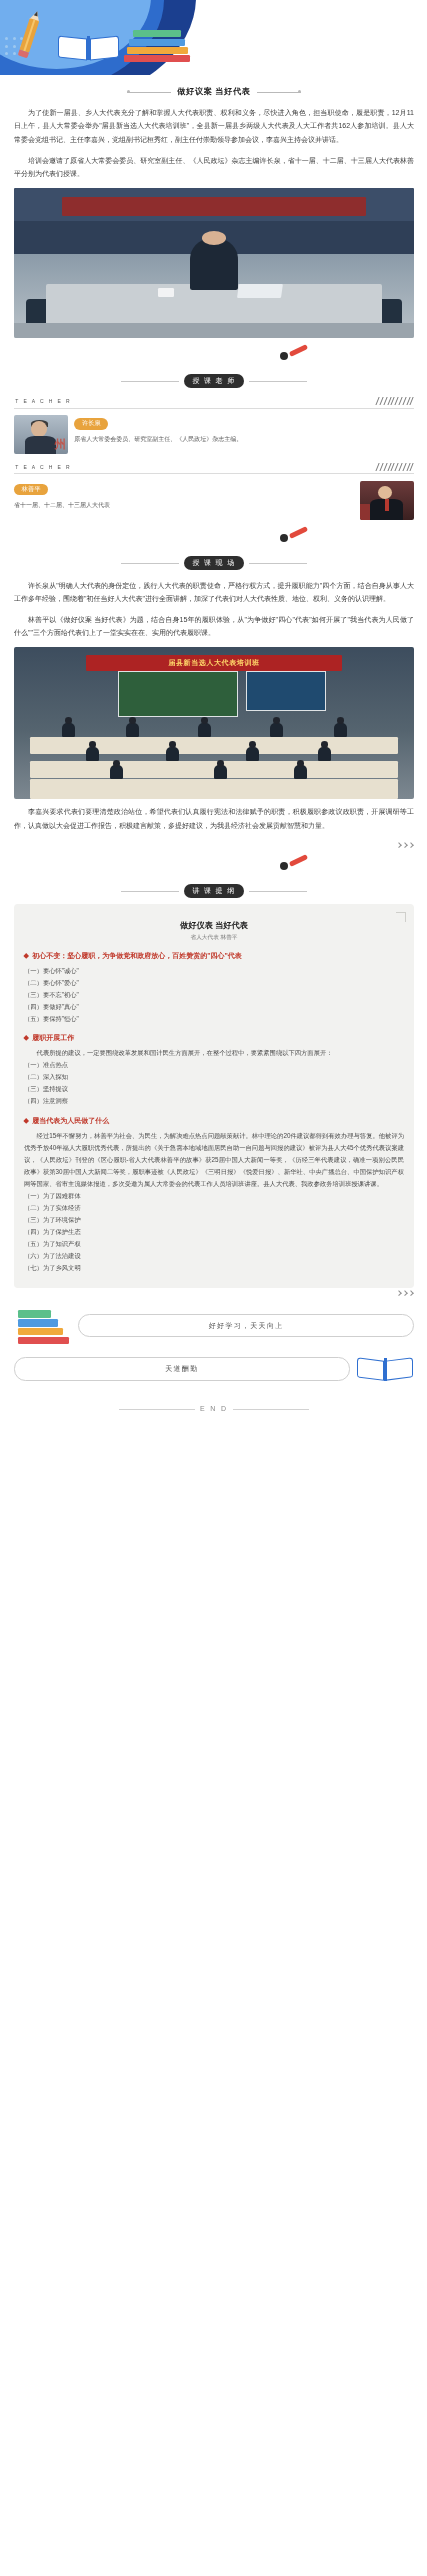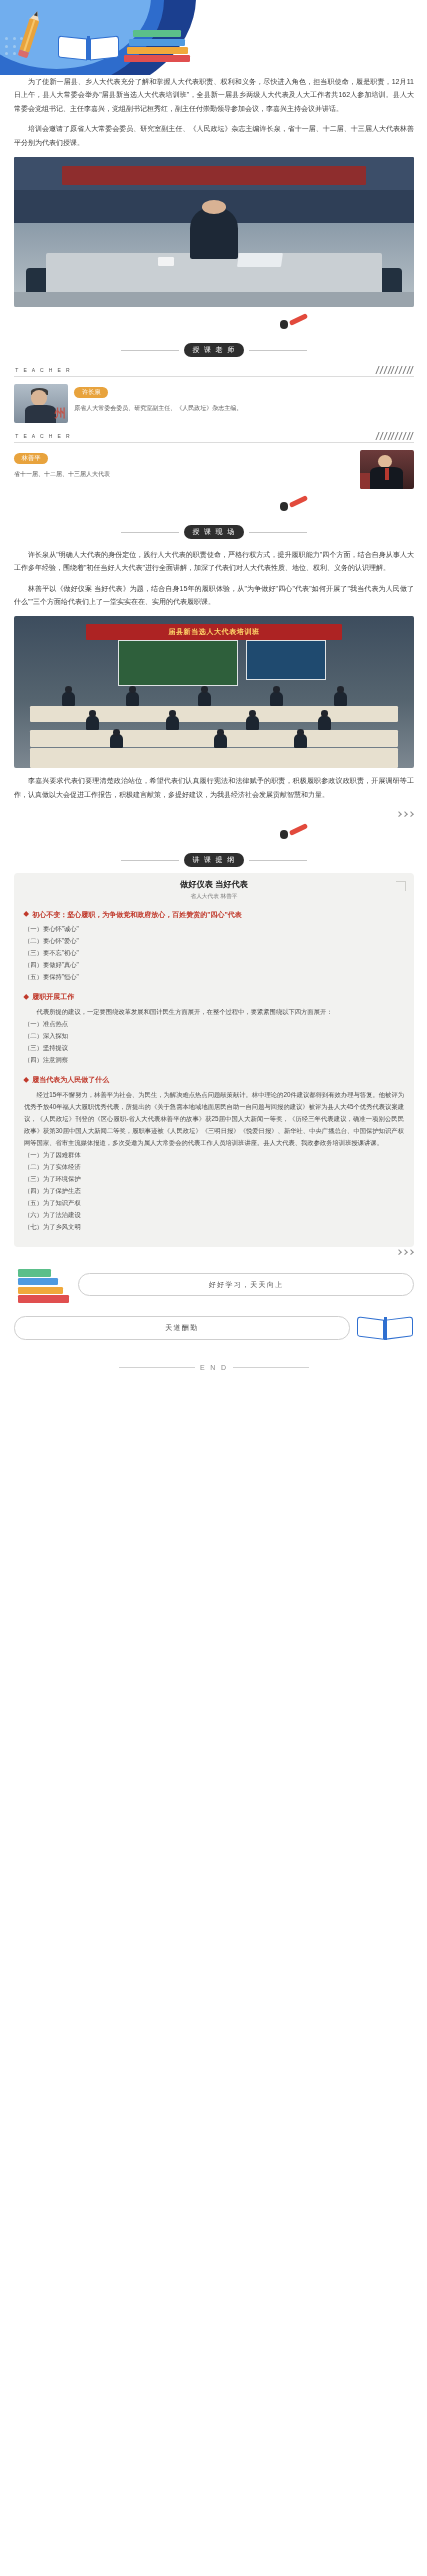--- a/index.html
+++ b/index.html
@@ -379,21 +379,21 @@
   }
   .ph2 .h::after {
     content:""; position:absolute; left:2.5px; top:-5.7px;
     width:7.6px; height:7px; background:#20242c; border-radius:50%;
   }
 
   
   .info-card {
     background: #f2f2f0;
     border-radius: 3.8px;
-    padding: 6px 10px 14px 10px;
+    padding: 16px 10px 14px 10px;
     margin: 6.3px 0 0 0;
     position: relative;
   }
   .info-card .corner {
     position: absolute; right: 7.6px; top: 7.6px;
     width: 10px; height: 10px;
     border-top: 1.3px solid #cfcfcb;
     border-right: 1.3px solid #cfcfcb;
   }
   .card-title {
@@ -538,20 +538,25 @@
     </div>
     <div class="books-stack">
       <span class="b4"></span>
         <span class="b3"></span>
         <span class="b2"></span>
         <span class="b1"></span>
     </div>
   </div>
 
   <div class="sec">
+    <div class="head-line">
+      <div class="ln dotL"></div>
+      <div class="txt">做好议案 当好代表</div>
+      <div class="ln dotR"></div>
+    </div>
     <p class="para">为了使新一届县、乡人大代表充分了解和掌握人大代表职责、权利和义务，尽快进入角色，担当职使命，履是职责，12月11日上午，县人大常委会举办"届县新当选人大代表培训班"，全县新一届县乡两级人大代表及人大工作者共162人参加培训。县人大常委会党组书记、主任李嘉兴，党组副书记桓秀红，副主任付崇勤领导参加会议，李嘉兴主持会议并讲话。</p>
     <p class="para">培训会邀请了原省人大常委会委员、研究室副主任、《人民政坛》杂志主编许长泉，省十一届、十二届、十三届人大代表林善平分别为代表们授课。</p>
 
     <div class="photo ph1">
       <div class="wall"></div>
         <div class="wall2"></div>
       <div class="banner-red"></div>
       <div class="seatL"></div>
         <div class="seatR"></div>
       <div class="desk"></div>

